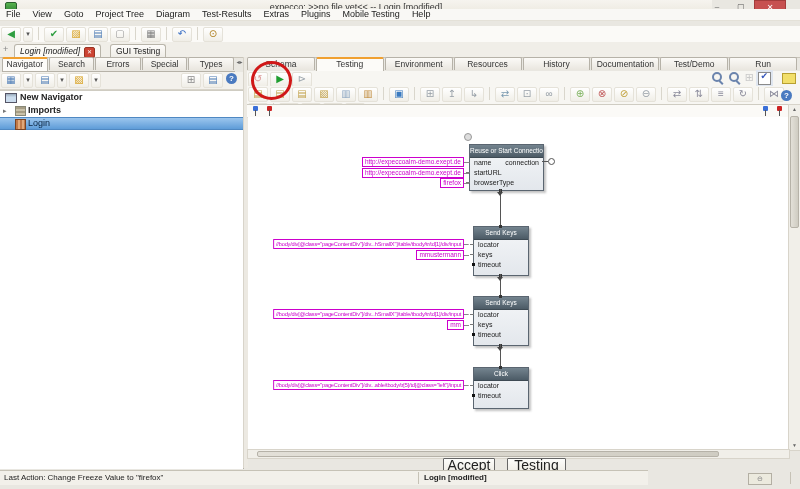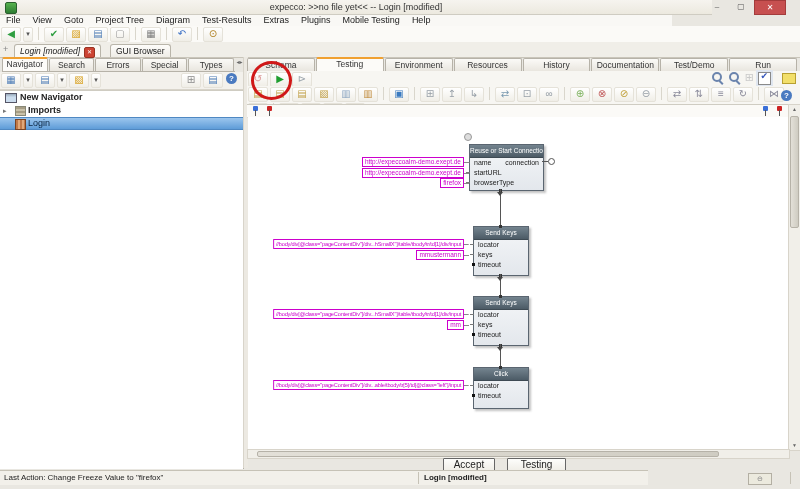--- a/index.html
+++ b/index.html
@@ -11,40 +11,40 @@
   #titlebar{left:0;top:0;width:712px;height:14px;background:linear-gradient(#f6f4ef,#ece9df);
             border-bottom:1px solid #cfccc2}
   #appicon{left:5px;top:2px;width:10px;height:10px;background:linear-gradient(#57b24e,#2e7d32);
            border:1px solid #2a5f2d;border-radius:2px}
   #wtitle{left:0;top:0;width:100%;text-align:center;line-height:14px;font-size:9px;color:#333}
   .wbtn{top:0;height:13px;text-align:center;font-size:8px;line-height:13px;color:#555}
   #btn-min{left:706px;width:22px}
   #btn-max{left:730px;width:22px}
   #btn-close{left:754px;width:30px;background:#c75050;color:#fff;border:1px solid #a33c3c}
   
-  #menubar{left:0;top:15px;width:672px;height:11px;background:#f9f8f5;border-bottom:1px solid #e4e1d8}
+  #menubar{left:0;top:9px;width:800px;height:11px;background:#f9f8f5;border-bottom:1px solid #e4e1d8}
   .menu-item{display:inline-block;padding:0 6px;line-height:11px;font-size:9px;color:#222}
   
   #toolbar{left:0;top:26px;width:800px;height:16px;background:#fbfaf7;border-bottom:1px solid #e0ddd4}
   .mi{display:inline-block;height:13px;min-width:18px;margin:1px 1px 0 1px;border:1px solid #e5e2d9;
       border-radius:2px;background:linear-gradient(#ffffff,#f0eee7);text-align:center;line-height:12px;
       font-size:10px;vertical-align:top}
   .mi.narrow{min-width:8px;font-size:7px}
   .vsep{display:inline-block;width:1px;height:13px;background:#d9d6cc;margin:1px 4px 0 4px;vertical-align:top}
   
   #doctabs{left:0;top:42px;width:800px;height:15px;background:#f0eee8;border-bottom:1px solid #c9c5ba}
   #addtab{left:3px;top:3px;width:9px;height:9px;color:#888;font-size:9px;line-height:9px}
   .dtab{top:2px;height:12px;border:1px solid #b9b5aa;border-bottom:none;border-radius:3px 3px 0 0;
         background:linear-gradient(#fdfcfa,#efede7);font-size:8.5px;line-height:12px;padding:0 5px}
   #dtab1{left:14px;font-style:italic;background:#fbfaf6}
   #dtab2{left:110px}
   .closebox{display:inline-block;width:9px;height:9px;background:#cc4433;border:1px solid #993322;
             color:#fff;font-size:6px;line-height:8px;text-align:center;border-radius:2px;margin-left:4px}
   
-  .tabsrow{height:14px;display:flex;align-items:flex-end;border-bottom:1px solid #b6b2a8}
+  .tabsrow{height:14px;display:flex;align-items:flex-start;border-bottom:1px solid #b6b2a8}
   .ptab{flex:1;text-align:center;font-size:8.5px;height:12px;line-height:12px;border:1px solid #b6b2a8;
         border-bottom:none;background:linear-gradient(#fbfaf7,#e9e6df);border-radius:2px 2px 0 0;
         margin-right:1px;color:#333;white-space:nowrap;overflow:hidden}
   .ptab.sel{background:#fcfbf8;border-top:2px solid #f0a030;height:12px;line-height:10px}
   
   #ltabs{left:2px;top:57px;width:233px}
   #tabscroll{left:236px;top:60px;width:7px;height:10px;color:#666;font-size:6px;line-height:5px;text-align:center}
   #ltoolbar{left:0;top:72px;width:243px;height:17px;background:#f3f1ec;border-bottom:1px solid #d8d4ca}
   .help-circle{display:inline-block;width:11px;height:11px;border-radius:50%;background:#4a7ac0;color:#fff;
                font-size:8px;font-weight:bold;text-align:center;line-height:11px;vertical-align:top;margin:1px 2px}
@@ -108,21 +108,21 @@
   .freeze.long{font-size:6px;letter-spacing:-.2px;transform:scaleX(.94);transform-origin:100% 50%}
   .freeze::after{content:"";position:absolute;right:-6px;top:4px;width:5px;height:1px;background:#888}
   .vline{position:absolute;width:1px;background:#555}
   .arr{position:absolute;width:0;height:0;border-left:3px solid transparent;border-right:3px solid transparent;
        border-top:4px solid #444}
   .ocirc{position:absolute;width:5px;height:5px;border:1px solid #555;border-radius:50%;background:#fff}
   .oline{position:absolute;height:1px;background:#555}
   .gear{position:absolute;width:6px;height:6px;border:1px solid #999;border-radius:50%;background:#ddd}
   
   .pbtn{position:absolute;top:458px;height:12px;border:1px solid #666;background:linear-gradient(#fdfdfb,#efede6);
-        font-size:10px;line-height:12px;text-align:center;border-radius:1px}
+        font-size:14px;line-height:12px;text-align:center;border-radius:1px}
   #status{left:0;top:470px;width:648px;height:14px;background:#f2f0ea;border-top:1px solid #c6c2b6}
   #status .cell{position:absolute;top:0;height:14px;line-height:14px;font-size:8px;color:#222;white-space:nowrap}
   .statsep{position:absolute;top:1px;width:1px;height:12px;background:#c6c2b6}
   #statbox{position:absolute;left:748px;top:2px;width:22px;height:10px;border:1px solid #b3afa3;
            background:#eceade;color:#888;font-size:7px;line-height:10px;text-align:center}
   
   #redcircle{left:251px;top:61px;width:35px;height:33px;border:3px solid #d01818;border-radius:50%;z-index:99}
 </style>
 </head>
 <body>
@@ -135,21 +135,21 @@
   <div class="abs wbtn" id="btn-close">✕</div>
 </div>
 
 <div class="abs" id="menubar"><span class="menu-item">File</span><span class="menu-item">View</span><span class="menu-item">Goto</span><span class="menu-item">Project Tree</span><span class="menu-item">Diagram</span><span class="menu-item">Test-Results</span><span class="menu-item">Extras</span><span class="menu-item">Plugins</span><span class="menu-item">Mobile Testing</span><span class="menu-item">Help</span></div>
 
 <div class="abs" id="toolbar"><span class="mi" style="color: rgb(47, 158, 65);">◀</span><span class="mi narrow" style="color: rgb(85, 85, 85);">▾</span><span class="vsep"></span><span class="mi" style="color: rgb(47, 158, 65);">✔</span><span class="mi" style="color: rgb(216, 160, 29);">▨</span><span class="mi" style="color: rgb(74, 122, 181);">▤</span><span class="mi" style="color: rgb(153, 153, 153);">▢</span><span class="vsep"></span><span class="mi" style="color: rgb(122, 122, 122);">▦</span><span class="vsep"></span><span class="mi" style="color: rgb(59, 111, 196);">↶</span><span class="vsep"></span><span class="mi" style="color: rgb(176, 128, 32);">⊙</span></div>
 
 <div class="abs" id="doctabs">
   <span class="abs" id="addtab">+</span>
   <div class="abs dtab" id="dtab1"><span>Login [modified]</span><span class="closebox">✕</span></div>
-  <div class="abs dtab" id="dtab2"><span>GUI Browser</span></div>
+  <div class="abs dtab" id="dtab2"><span>GUI Testing</span></div>
 </div>
 
 <div class="abs tabsrow" id="ltabs">
     <span class="ptab sel">Navigator</span>
     <span class="ptab">Search</span>
     <span class="ptab">Errors</span>
     <span class="ptab">Special</span>
     <span class="ptab">Types</span>
   </div>
 <span class="abs" id="tabscroll">◂▸</span>

